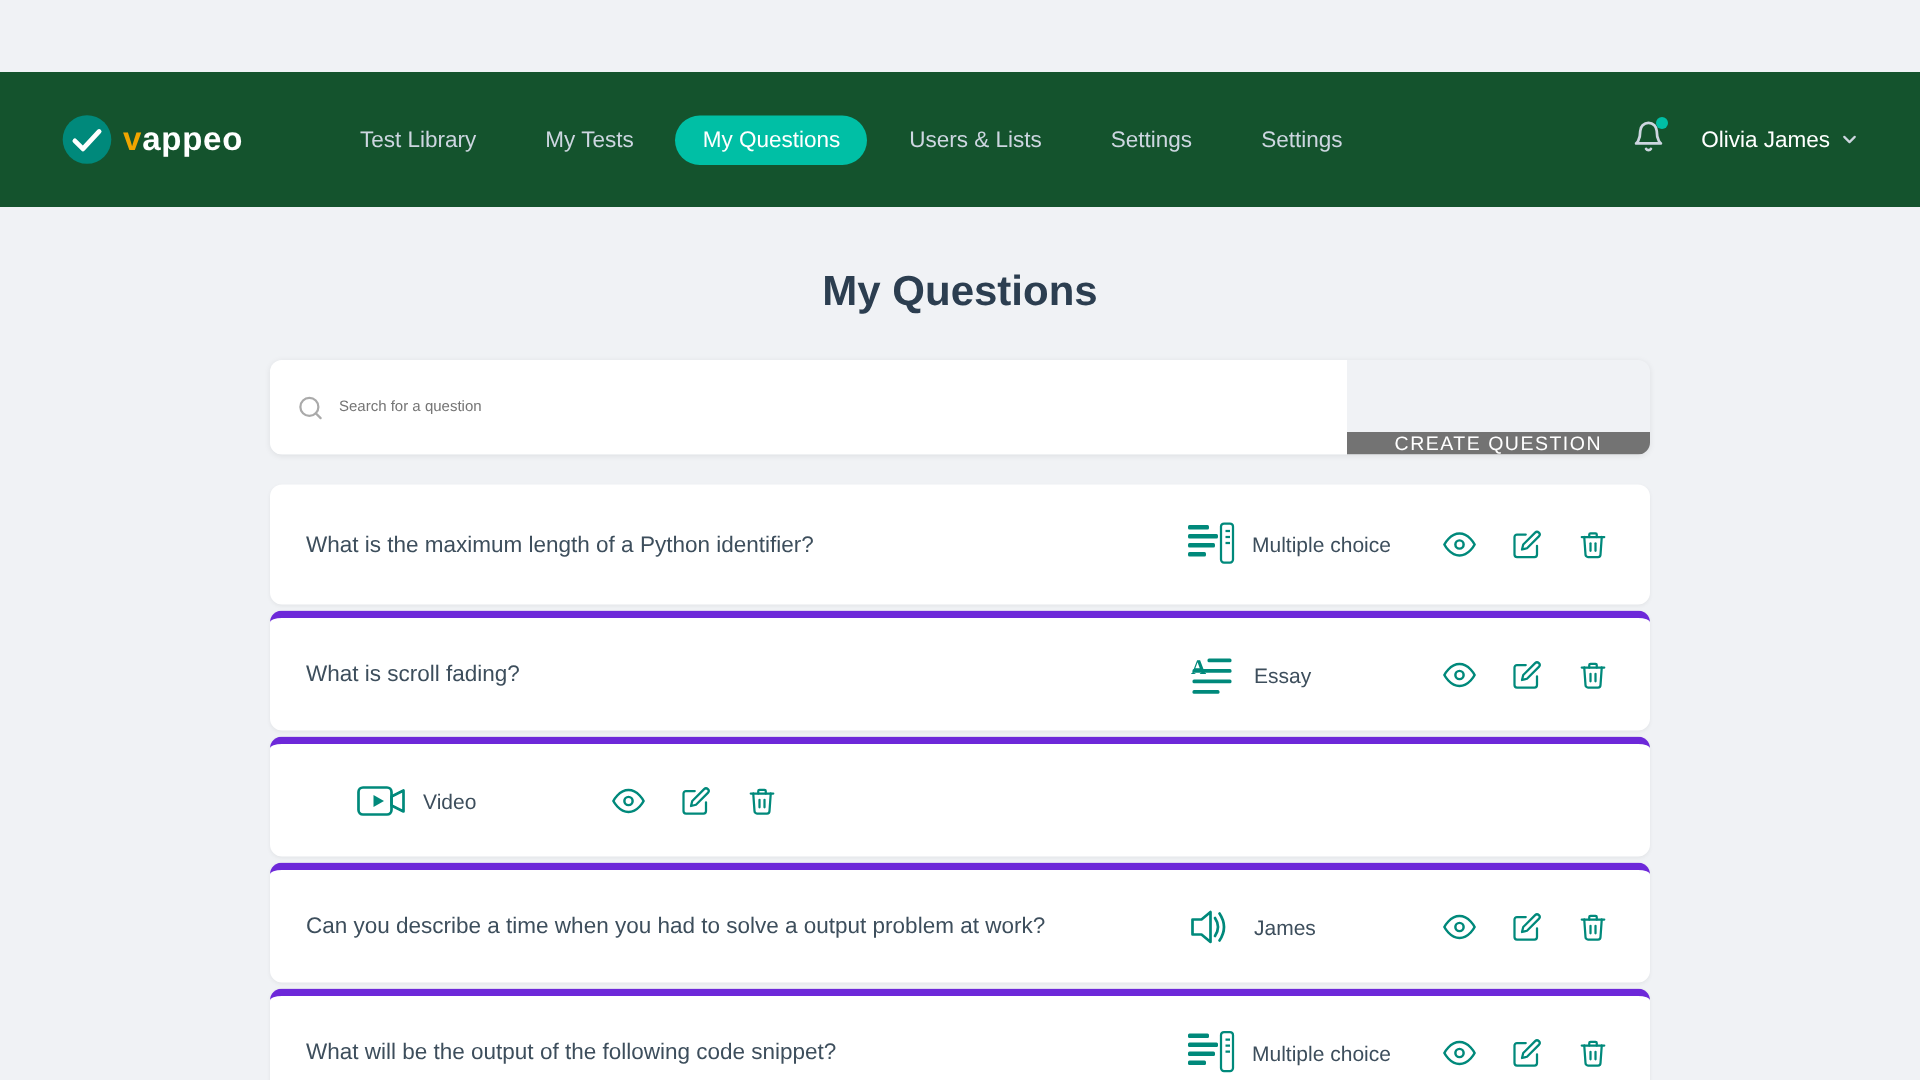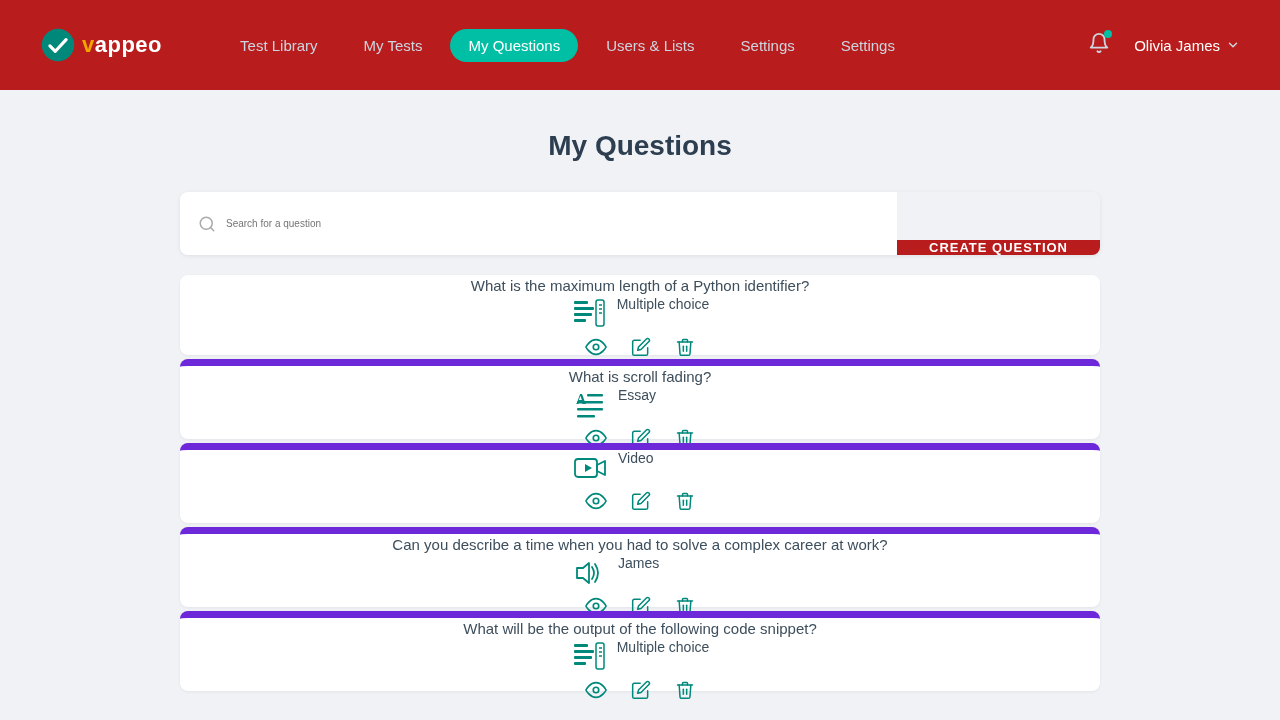--- a/index.html
+++ b/index.html
@@ -1,25 +1,26 @@
 <!DOCTYPE html>
 <html><head>
   <meta charset="utf-8">
   <style>
     * { box-sizing: border-box; margin: 0; padding: 0; }
     body { font-family: -apple-system, BlinkMacSystemFont, 'Segoe UI', sans-serif; background: #f0f2f5; min-height: 720px; }
 
     
     .navbar {
-      background: #b91c1c;
+      background: #14532d;
       height: 90px;
       display: flex;
       align-items: center;
       padding: 0 40px;
       gap: 0;
+      margin-top: 48px;
     }
     .logo-wrap {
       display: flex;
       align-items: center;
       margin-right: 60px;
     }
     .logo-icon {
       width: 36px;
       height: 36px;
       margin-right: 6px;
@@ -116,26 +117,26 @@
     }
     .search-input {
       flex: 1;
       border: none;
       outline: none;
       font-size: 10px;
       color: #555;
       background: transparent;
     }
     .create-btn {
-      background: #b91c1c;
+      background: #737373;
       color: #fff;
       border: none;
       padding: 0 32px;
       font-size: 13px;
-      font-weight: 700;
+      font-weight: 400;
       letter-spacing: 1px;
       cursor: pointer;
       text-transform: uppercase;
       white-space: nowrap;
       margin-top: 48px;
     }
 
     
     .question-list {
       display: flex;
@@ -143,31 +144,30 @@
       gap: 4px;
     }
     .question-card {
       background: #fff;
       border-radius: 8px;
       padding: 0 24px;
       height: 80px;
       display: flex;
       align-items: center;
       box-shadow: 0 1px 3px rgba(0,0,0,0.06);
-      flex-direction: column;
     }
     .question-text {
       flex: 1;
       font-size: 15px;
       color: #3d4e5c;
       line-height: 1.4;
     }
     .question-type {
       display: flex;
-      align-items: flex-start;
+      align-items: center;
       gap: 10px;
       min-width: 200px;
       justify-content: center;
     }
     .type-icon {
       width: 36px;
       height: 36px;
       display: flex;
       align-items: center;
       justify-content: center;
@@ -188,21 +188,21 @@
       cursor: pointer;
       padding: 4px;
       display: flex;
       align-items: center;
       justify-content: center;
     }
     .action-btn svg { display: block; }
 
     
     .question-card + .question-card {
-      border-top: 7px solid #6d28d9;
+      border-top: 5px solid #6d28d9;
     }
   </style>
 </head>
 <body>
 
 <nav class="navbar">
   <div class="logo-wrap">
 
     <svg class="logo-icon" viewBox="0 0 40 40" fill="none" xmlns="http://www.w3.org/2000/svg">
       <circle cx="20" cy="20" r="18" fill="#00897b"></circle>
@@ -364,21 +364,21 @@
             <path d="M19 6l-1 14a2 2 0 0 1-2 2H8a2 2 0 0 1-2-2L5 6"></path>
             <path d="M10 11v6"></path>
               <path d="M14 11v6"></path>
             <path d="M9 6V4a1 1 0 0 1 1-1h4a1 1 0 0 1 1 1v2"></path>
           </svg>
         </button>
       </div>
     </div>
 
     <div class="question-card">
-      <span class="question-text">Can you describe a time when you had to solve a complex career at work?</span>
+      <span class="question-text">Can you describe a time when you had to solve a output problem at work?</span>
       <div class="question-type">
         <div class="type-icon">
           <svg width="34" height="34" viewBox="0 0 34 34" fill="none" xmlns="http://www.w3.org/2000/svg">
 
             <polygon points="4,12 10,12 16,7 16,27 10,22 4,22" stroke="#00897b" stroke-width="1.8" stroke-linejoin="round" fill="none"></polygon>
 
             <path d="M19 11 Q23 17 19 23" stroke="#00897b" stroke-width="1.8" fill="none" stroke-linecap="round"></path>
             <path d="M22 8 Q28 17 22 26" stroke="#00897b" stroke-width="1.8" fill="none" stroke-linecap="round"></path>
           </svg>
         </div>

